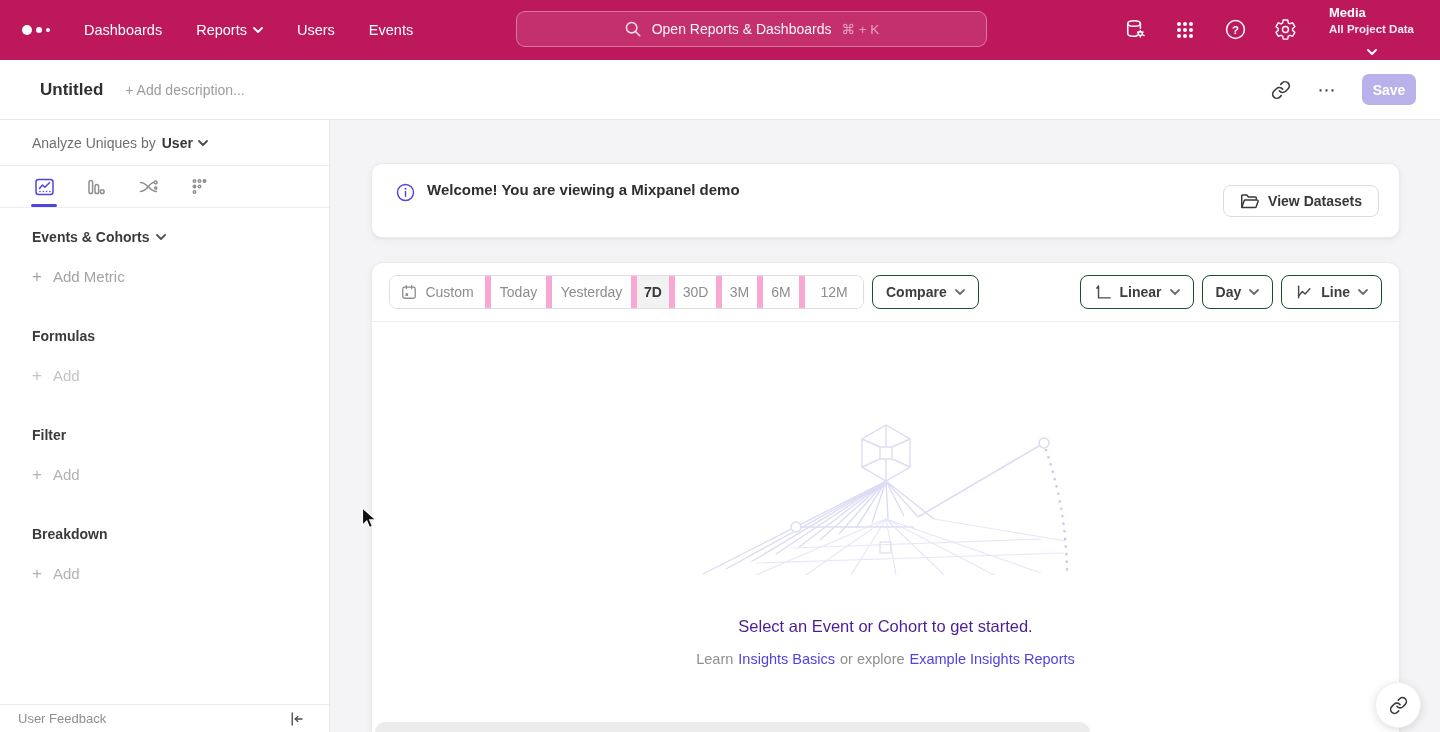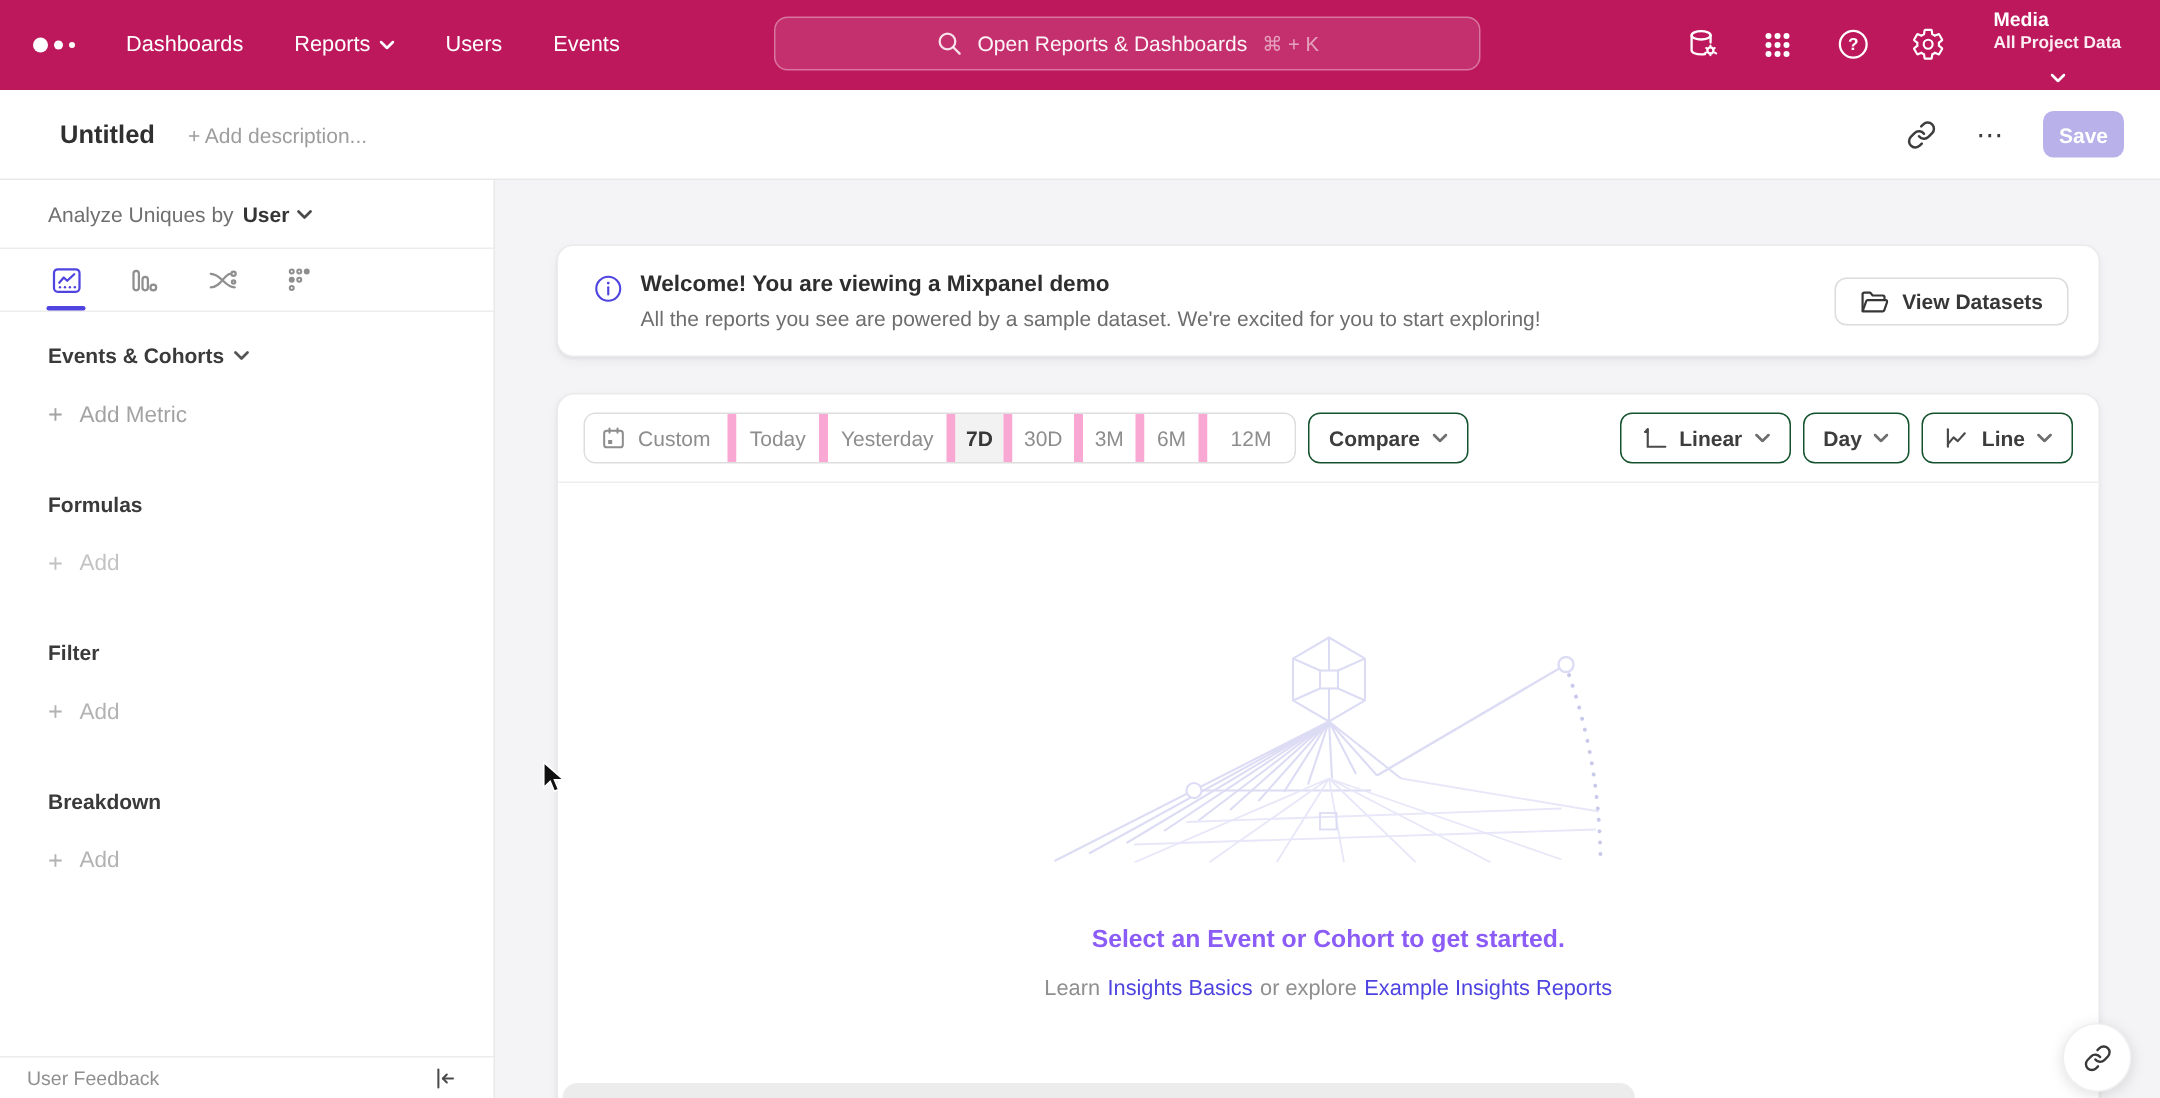--- a/index.html
+++ b/index.html
@@ -71,21 +71,21 @@
   .seg-item { display:flex; align-items:center; justify-content:center; gap:8px; font-size:14px; color:#8d8d8d; border-right:6px solid #f9a8d4; cursor:pointer; background:#fff; }
   .seg-item:last-child { border-right:none; }
   .seg-item.sel { background:#f2f2f2; color:#383838; font-weight:600; }
   .ctrl-btn { height:34px; border:1px solid #14532d; border-radius:8px; background:#fff; display:flex; align-items:center; gap:8px;
     padding:0 13px; font-size:14px; font-weight:600; color:#3d3d3d; cursor:pointer; font-family:inherit; }
   .ctrl-btn .chev { color:#6e6e6e; }
   .ctrl-right { margin-left:auto; display:flex; gap:8px; }
   .ml8 { margin-left:8px; }
 
   .empty { display:flex; flex-direction:column; align-items:center; padding-top:101px; }
-  .empty-title { margin-top:42px; font-size:16.5px; font-weight:700; color:#8b5cf6; }
+  .empty-title { margin-top:42px; font-size:16.5px; font-weight:400; color:#4c1d95; }
   .empty-sub { margin-top:15px; display:flex; gap:5px; font-size:14.5px; }
   .empty-sub .muted { color:#8f8f8f; }
   .empty-sub .link { color:#4f44e0; cursor:pointer; }
 
   .bottom-band { position:absolute; left:45px; top:602px; width:715px; height:14px; background:#ececec; border-radius:10px 10px 0 0; }
   .fab { position:absolute; left:1045px; top:562px; width:46px; height:46px; border-radius:50%; background:#fff; border:1px solid #f0f0f0;
     box-shadow:0 2px 10px rgba(0,0,0,.13); display:flex; align-items:center; justify-content:center; color:#3a3a3a; cursor:pointer; }
 
   .cursor { position:absolute; left:361px; top:507px; width:17px; height:23px; pointer-events:none; z-index:50; }
   svg.icon { display:block; }
@@ -294,21 +294,20 @@
       <div class="card banner">
         <span class="info-ic">
           <svg class="icon" width="19" height="19" viewBox="0 0 20 20" fill="none" stroke="currentColor" stroke-width="1.5">
             <circle cx="10" cy="10" r="8.4"></circle>
             <line x1="10" y1="9" x2="10" y2="14" stroke-linecap="round"></line>
             <circle cx="10" cy="6" r="1" fill="currentColor" stroke="none"></circle>
           </svg>
         </span>
         <div class="banner-text">
           <div class="banner-title">Welcome! You are viewing a Mixpanel demo</div>
-          <div class="banner-body">All the reports you see are powered by a sample dataset. We're excited for you to start exploring!</div>
         </div>
         <button class="banner-btn">
           <svg class="icon" width="19" height="17" viewBox="0 0 22 19" fill="none" stroke="#373737" stroke-width="1.7" stroke-linejoin="round">
             <path d="M2 16.5V3.2c0-.7.5-1.2 1.2-1.2h4.6l2 2.3h7.9c.7 0 1.2.5 1.2 1.2v1.8"></path>
             <path d="M2 16.5 4.8 8.6c.2-.5.6-.8 1.1-.8h13.9c.8 0 1.4.8 1.1 1.6l-2.2 6.3c-.2.5-.6.8-1.1.8H2z"></path>
           </svg>
           <span>View Datasets</span>
         </button>
       </div>
 

